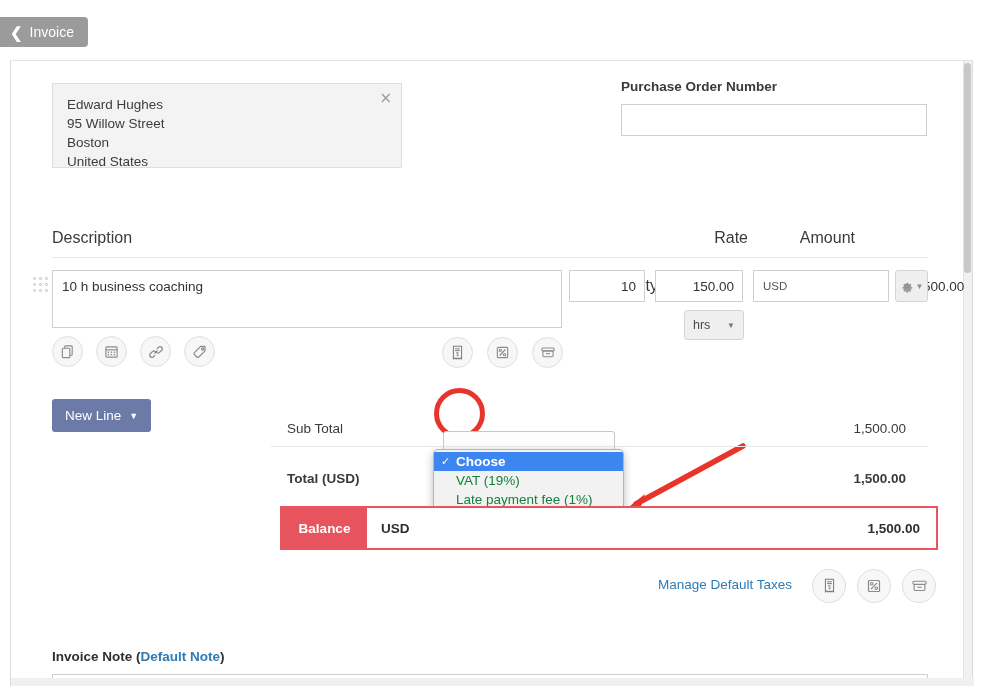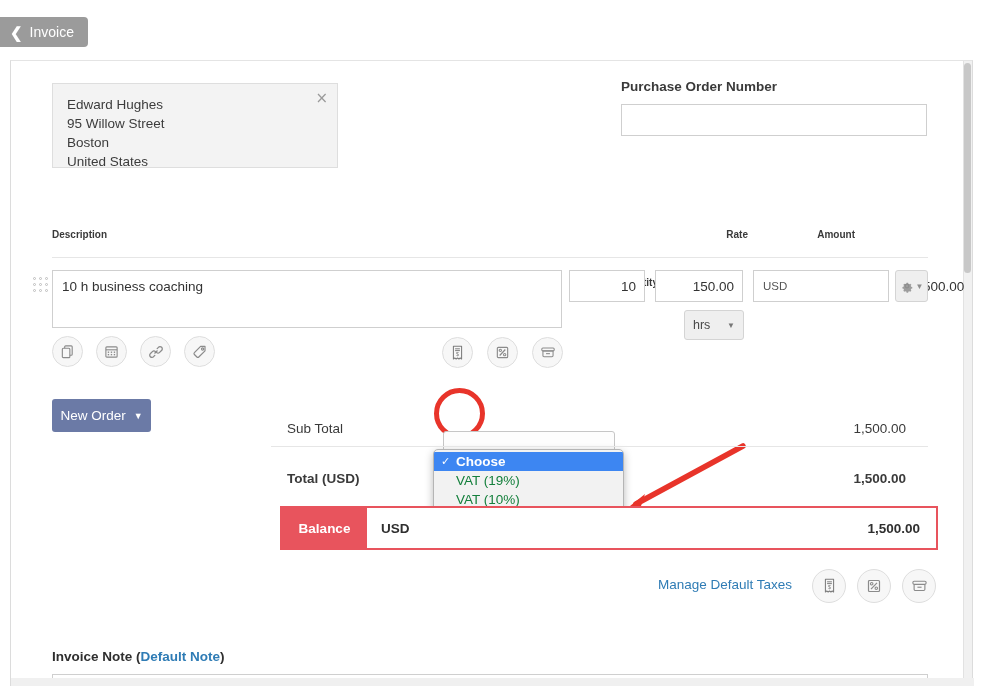--- a/index.html
+++ b/index.html
@@ -45,21 +45,21 @@
     background: #f1f1f1; border-left: 1px solid #e2e2e2;
   }
   .scroll-thumb {
     position: absolute; right: 1px; top: 2px; width: 7px; height: 210px;
     background: #c8c8c8; border-radius: 4px;
   }
 
   
   .cust-box {
     position: absolute; left: 41px; top: 22px;
-    width: 286px; height: 85px;
+    width: 350px; height: 85px;
     background: #f3f3f3; border: 1px solid #dedede;
     padding: 11px 14px;
   }
   .cust-line { font-size: 13.5px; color: #3c3c3c; line-height: 19px; }
   .cust-close {
     position: absolute; right: 9px; top: 7px;
     font-size: 15px; color: #9a9a9a; cursor: pointer;
     line-height: 1; font-family: "DejaVu Sans", sans-serif;
   }
 
@@ -73,21 +73,21 @@
     width: 306px; height: 32px;
     border: 1px solid #cfcfcf; background: #fff;
     font-size: 13px; padding: 0 8px;
     font-family: "Liberation Sans", sans-serif;
   }
 
   
   .tbl-head {
     position: absolute; left: 41px; top: 168px; width: 876px; height: 26px;
   }
-  .th { position: absolute; font-size: 10px; font-weight: bold; color: #3a3a3a; }
+  .th { position: absolute; font-size: 16px; font-weight: normal; color: #3a3a3a; }
   .th-desc { left: 0; }
   .th-qty  { left: 530px; width: 76px; text-align: right; margin-top: 48px; }
   .th-rate { left: 618px; width: 78px; text-align: right; }
   .th-amt  { left: 691px; width: 112px; text-align: right; }
   .hr-head {
     position: absolute; left: 41px; top: 196px; width: 876px; height: 1px;
     background: #e6e6e6;
   }
 
   .drag-handle {
@@ -387,34 +387,31 @@
 
     <div class="dd">
       <div class="dd-item sel">
         <span class="dd-check">✓</span>
         <span>Choose</span>
       </div>
       <div class="dd-item">
         <span>VAT (19%)</span>
       </div>
       <div class="dd-item">
-        <span>VAT (10%)</span>
-      </div>
-      <div class="dd-item">
         <span>Late payment fee (1%)</span>
       </div>
     </div>
 
     <svg class="red-arrow" viewBox="0 0 160 90">
       <line x1="142" y1="10" x2="35" y2="68" stroke="#e8342a" stroke-width="5.5" stroke-linecap="round"></line>
       <polygon points="14,82 44,58 38,76" fill="#e8342a"></polygon>
     </svg>
 
     <div class="newline-btn">
-      <span>New Order</span>
+      <span>New Line</span>
       <span class="caret">▼</span>
     </div>
 
     <div class="tot-row" style="top:385px;"></div>
     <div class="tot-lbl" style="left:276px; top:360px;">Sub Total</div>
     <div class="tot-val" style="top:360px;">1,500.00</div>
 
     <div class="tot-lbl bold" style="left:276px; top:410px;">Total (USD)</div>
     <div class="tot-val bold" style="top:410px;">1,500.00</div>
 

